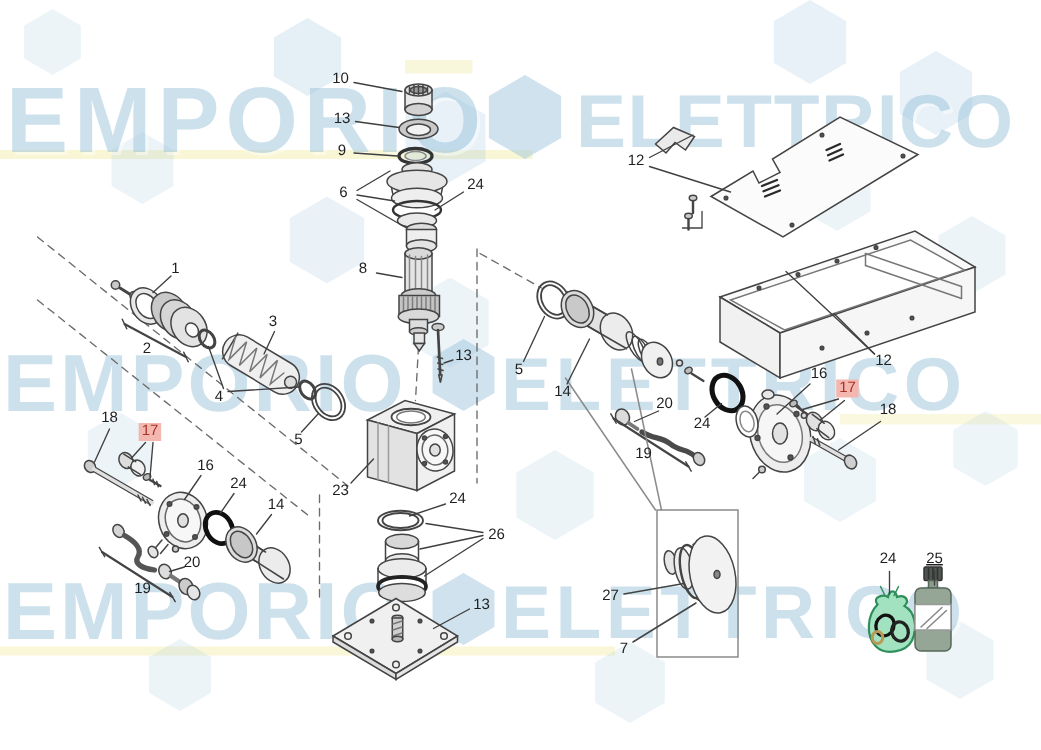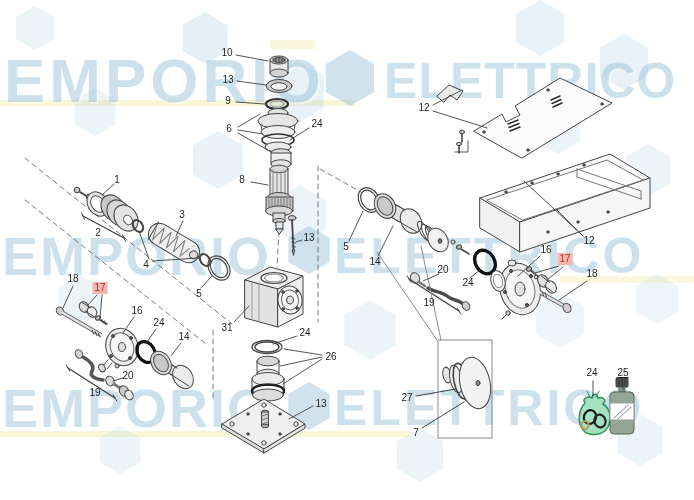--- a/index.html
+++ b/index.html
@@ -504,21 +504,21 @@
       <div class="callout" style="left: 546px; top: 250px;">16</div>
       <div class="callout hl" style="left: 100px; top: 288px;">17</div>
       <div class="callout hl" style="left: 565px; top: 259px;">17</div>
       <div class="callout" style="left: 73px; top: 279px;">18</div>
       <div class="callout" style="left: 592px; top: 274px;">18</div>
       <div class="callout" style="left: 95px; top: 393px;">19</div>
       <div class="callout" style="left: 429px; top: 303px;">19</div>
       <div class="callout" style="left: 128px; top: 376px;">20</div>
       <div class="callout" style="left: 443px; top: 270px;">20</div>
       <div class="callout" style="left: 407px; top: 398px;">27</div>
-      <div class="callout" style="left: 227px; top: 328px;">31</div>
+      <div class="callout" style="left: 227px; top: 328px;">23</div>
       <div class="callout" style="left: 317px; top: 124px;">24</div>
       <div class="callout" style="left: 159px; top: 323px;">24</div>
       <div class="callout" style="left: 305px; top: 333px;">24</div>
       <div class="callout" style="left: 468px; top: 283px;">24</div>
       <div class="callout" style="left: 592px; top: 373px;">24</div>
       <div class="callout" style="left: 623px; top: 373px; text-decoration: underline;">25</div>
       <div class="callout" style="left: 331px; top: 357px;">26</div>
     </div>
 </div>
 

